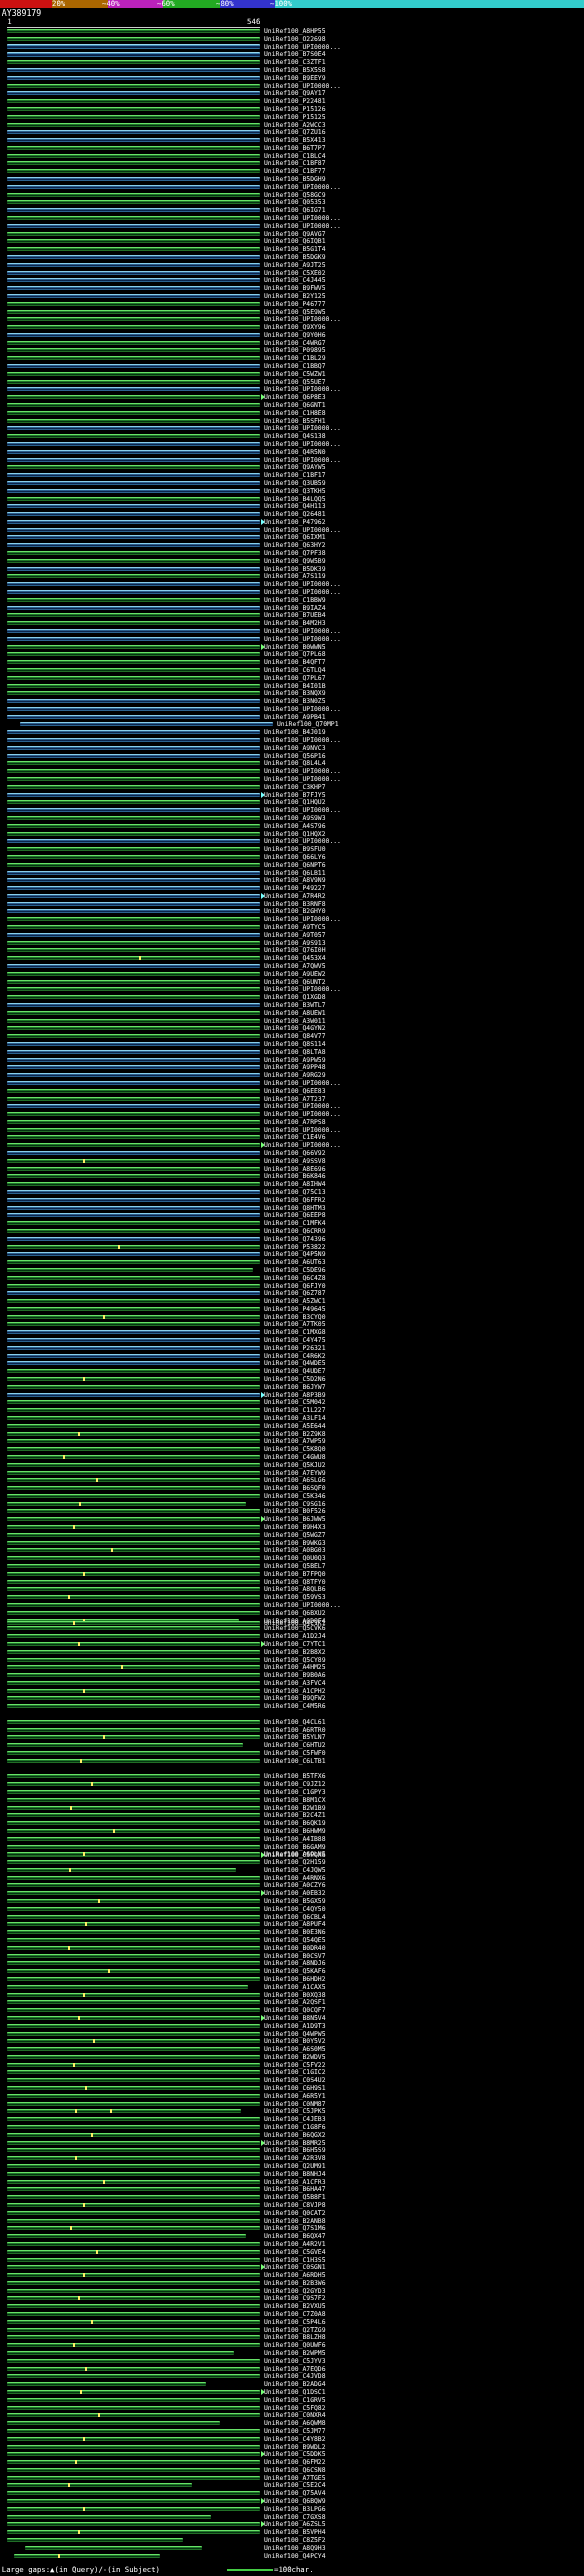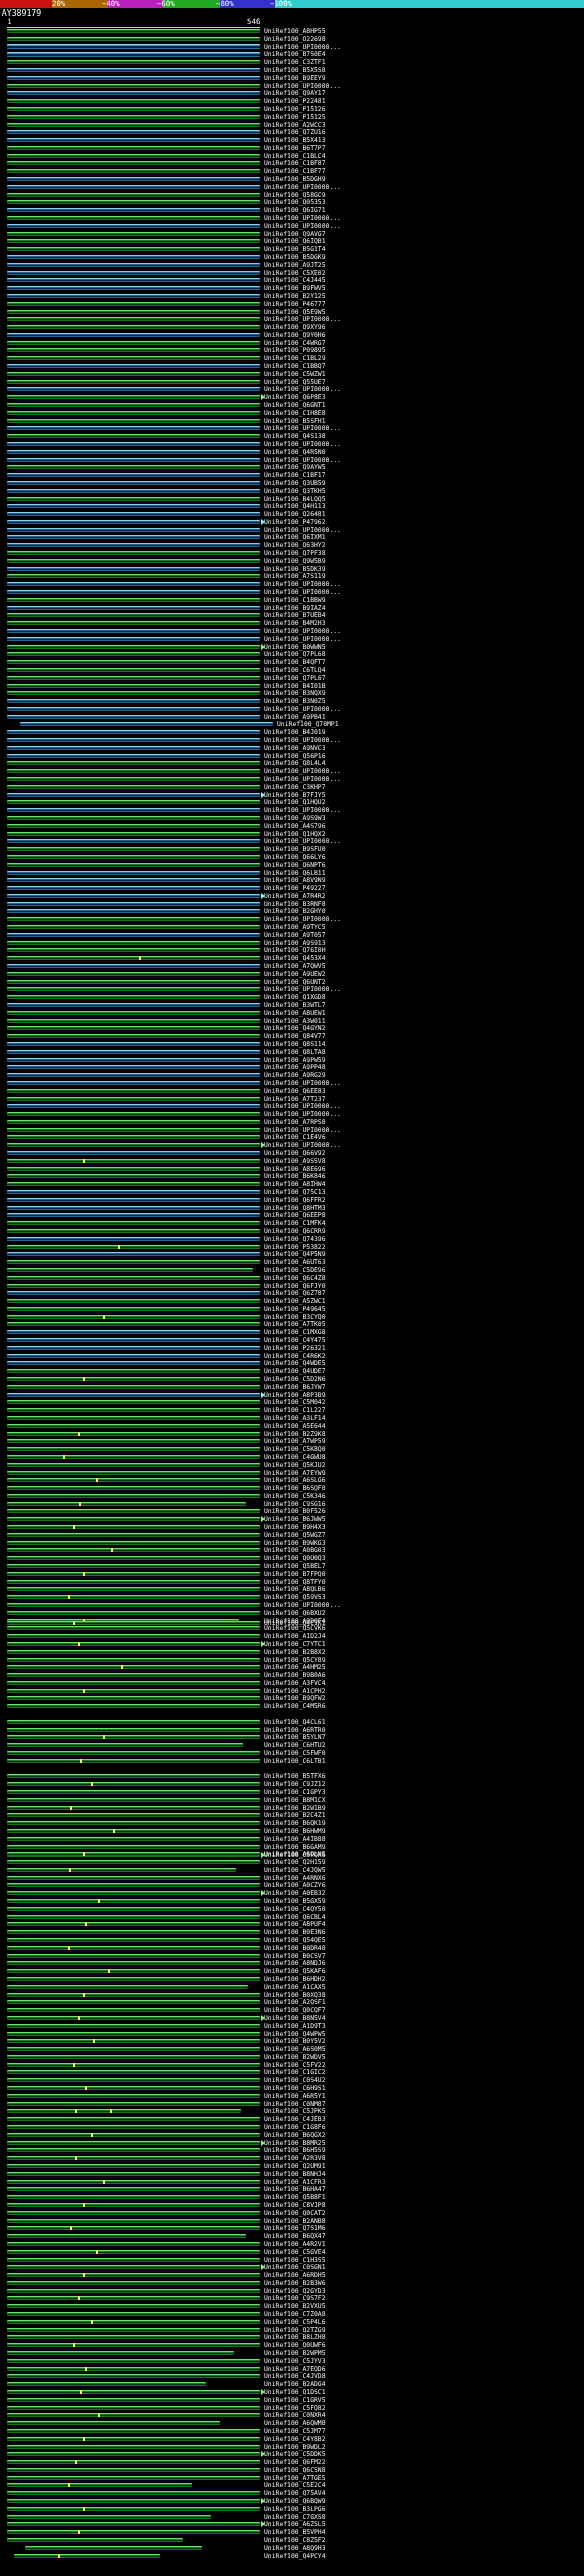--- a/index.html
+++ b/index.html
@@ -1463,14 +1463,19 @@
         <span class="hit-label">UniRef100_A8Q9H3</span>
       </div>
       <div class="hit-row" style="top: 2525px;">
         <div class="bar green" style="left: 14px; width: 146px;">
           <span class="dot" style="left: 44px;"></span>
         </div>
         <span class="hit-label">UniRef100_Q4PCY4</span>
       </div>
     </div>
 
+  <div class="footer">
+    <span class="footer-left">Large gaps:▲(in Query)/-(in Subject)</span>
+    <span class="footer-swatch" id="swatch" style="background: rgb(68, 204, 68);"></span>
+    <span class="footer-right">=100char.</span>
+  </div>
 </div>
 
 
 </body></html>

